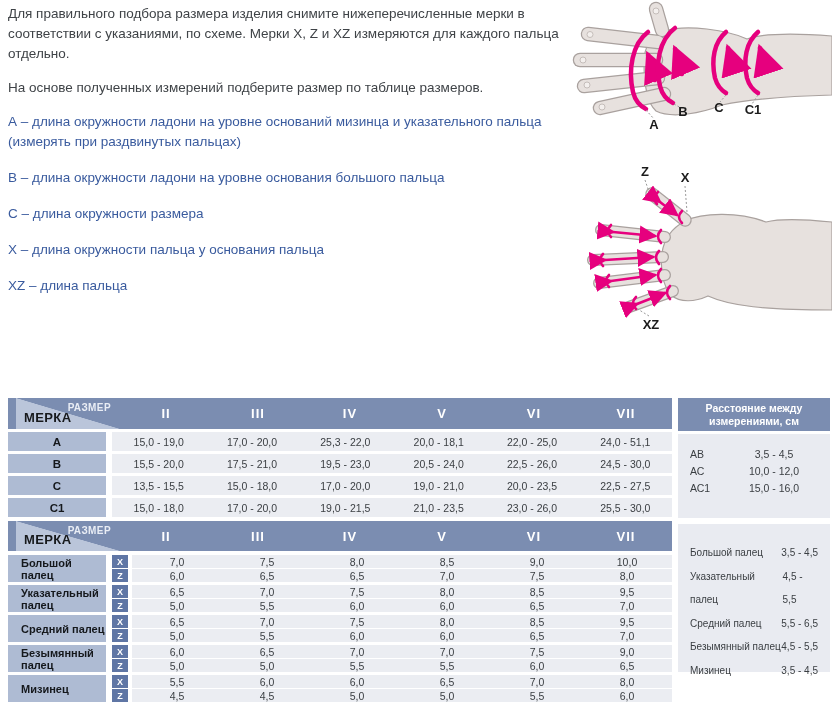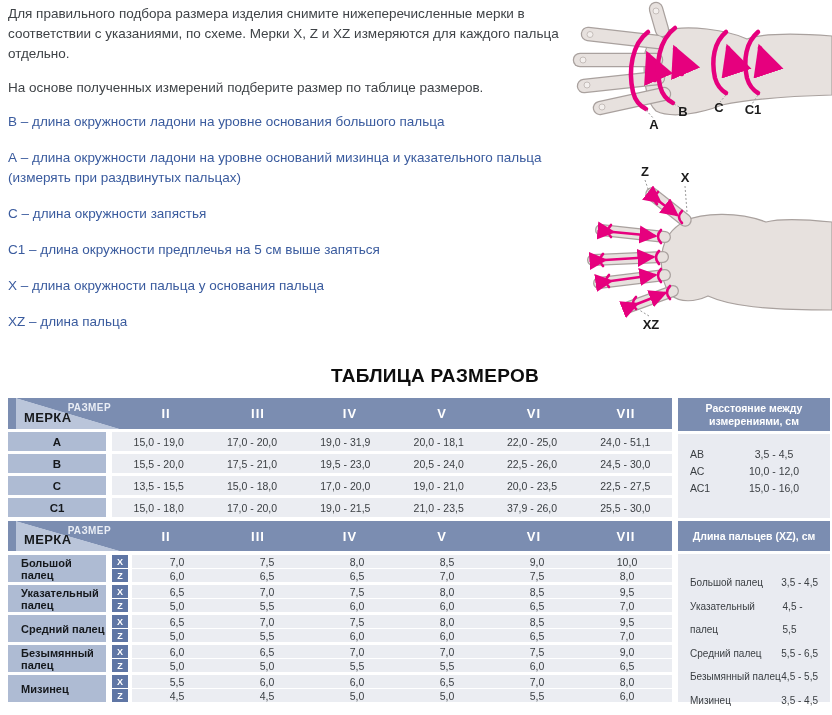--- a/index.html
+++ b/index.html
@@ -77,24 +77,23 @@
 <body>
 
 <div class="page">
 
   <div class="intro">
     <p>Для правильного подбора размера изделия снимите нижеперечисленные мерки в соответствии с указаниями, по схеме. Мерки X, Z и XZ измеряются для каждого пальца отдельно.</p>
     <p>На основе полученных измерений подберите размер по таблице размеров.</p>
   </div>
 
   <div class="mlist">
+      <div class="mitem">А – длина окружности ладони на уровне оснований мизинца и указательного пальца (измерять при раздвинутых пальцах)</div>
       <div class="mitem">В – длина окружности ладони на уровне основания большого пальца</div>
-      <div class="mitem">А – длина окружности ладони на уровне оснований мизинца и указательного пальца (измерять при раздвинутых пальцах)</div>
-      <div class="mitem">С – длина окружности запястья</div>
-      <div class="mitem">С1 – длина окружности предплечья на 5 см выше запяться</div>
+      <div class="mitem">С – длина окружности размера</div>
       <div class="mitem">X – длина окружности пальца у основания пальца</div>
       <div class="mitem">XZ – длина пальца</div>
     </div>
 
   <svg class="diag diag1" width="262" height="160" viewBox="0 0 262 160">
     <defs>
       <marker id="ah" markerWidth="9" markerHeight="9" refX="6" refY="3.5" orient="auto">
         <path d="M0,0 L7,3.5 L0,7 Z" fill="#E6007E"></path>
       </marker>
     </defs>
@@ -179,21 +178,20 @@
     <g>
       <line class="lead" x1="80" y1="20" x2="84" y2="32"></line>
       <line class="lead" x1="120" y1="26" x2="122" y2="52"></line>
       <line class="lead" x1="84" y1="156" x2="71" y2="148"></line>
     </g>
     <text class="dlabel" text-anchor="middle" x="80" y="16">Z</text>
     <text class="dlabel" text-anchor="middle" x="120" y="22">X</text>
     <text class="dlabel" text-anchor="middle" x="86" y="169">XZ</text>
   </svg>
 
-  <div class="size-title">ТАБЛИЦА РАЗМЕРОВ</div>
 
   <div class="tbl tbl1">
     <div class="thead">
       <div class="corner">
         <span class="c-top">РАЗМЕР</span>
         <span class="c-bot">МЕРКА</span>
       </div>
       <div class="cols">
           <div class="col">II</div>
           <div class="col">III</div>
@@ -202,21 +200,21 @@
           <div class="col">VI</div>
           <div class="col">VII</div>
         </div>
     </div>
     <div id="t1body">
         <div class="trow">
           <div class="rlabel">А</div>
           <div class="rband">
             <div class="cell">15,0 - 19,0</div>
             <div class="cell">17,0 - 20,0</div>
-            <div class="cell">19,0 - 31,9</div>
+            <div class="cell">25,3 - 22,0</div>
             <div class="cell">20,0 - 18,1</div>
             <div class="cell">22,0 - 25,0</div>
             <div class="cell">24,0 - 51,1</div>
           </div>
         </div>
         <div class="trow">
           <div class="rlabel">В</div>
           <div class="rband">
             <div class="cell">15,5 - 20,0</div>
             <div class="cell">17,5 - 21,0</div>
@@ -237,21 +235,21 @@
             <div class="cell">22,5 - 27,5</div>
           </div>
         </div>
         <div class="trow">
           <div class="rlabel">С1</div>
           <div class="rband">
             <div class="cell">15,0 - 18,0</div>
             <div class="cell">17,0 - 20,0</div>
             <div class="cell">19,0 - 21,5</div>
             <div class="cell">21,0 - 23,5</div>
-            <div class="cell">37,9 - 26,0</div>
+            <div class="cell">23,0 - 26,0</div>
             <div class="cell">25,5 - 30,0</div>
           </div>
         </div>
       </div>
   </div>
 
   <div class="side side1">
     <div class="shead">Расстояние между измерениями, см</div>
     <div class="sbody" id="s1body">
         <div class="srow">
@@ -417,21 +415,20 @@
                 <div class="cell">5,5</div>
                 <div class="cell">6,0</div>
               </div>
             </div>
           </div>
         </div>
       </div>
   </div>
 
   <div class="side side2">
-    <div class="shead">Длина пальцев (XZ), см</div>
     <div class="sbody" id="s2body">
         <div class="srow">
           <div class="sl">Большой палец</div>
           <div class="sv">3,5 - 4,5</div>
         </div>
         <div class="srow">
           <div class="sl">Указательный палец</div>
           <div class="sv">4,5 - 5,5</div>
         </div>
         <div class="srow">

